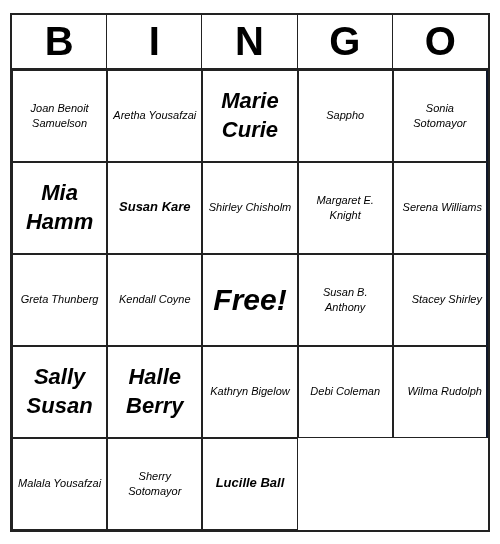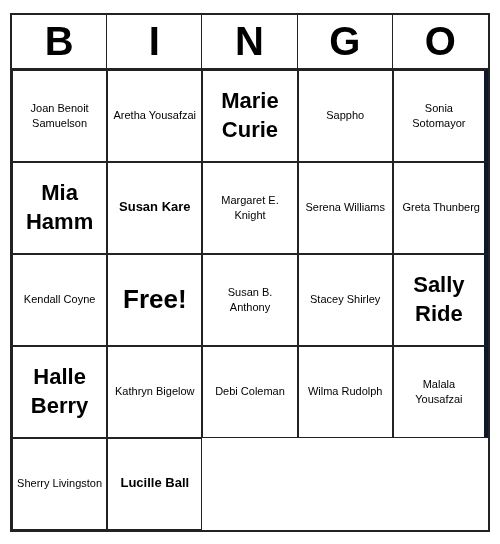--- a/index.html
+++ b/index.html
@@ -28,48 +28,49 @@
       padding: 4px 0;
       border-right: 1px solid #222;
     }
     .bingo-header-cell:last-child {
       border-right: none;
     }
     .bingo-grid {
       display: grid;
       grid-template-columns: repeat(5, 1fr);
       grid-template-rows: repeat(5, 1fr);
+      font-style: italic;
     }
     .bingo-cell {
       border: 1px solid #222;
       display: flex;
       justify-content: center;
       align-items: center;
       text-align: center;
       padding: 4px;
       min-height: 92px;
     }
     .bingo-cell:nth-child(5n) {
-      border-right: 4px solid #0f172a;
+      border-right: 2px solid #0f172a;
       justify-content: flex-end;
     }
     .cell-text {
       font-size: 11px;
       line-height: 1.3;
     }
     .cell-text.large {
       font-size: 22px;
       font-weight: bold;
     }
     .cell-text.medium {
       font-size: 13px;
       font-weight: bold;
     }
     .cell-text.free {
-      font-size: 26px;
+      font-size: 30px;
       font-weight: bold;
     }
   </style>
 </head>
 <body>
 
 <div class="bingo-card">
   <div class="bingo-header">
   <div class="bingo-header-cell">B</div>
       <div class="bingo-header-cell">I</div>
@@ -93,20 +94,23 @@
       <div class="bingo-cell">
         <span class="cell-text">Sonia Sotomayor</span>
       </div>
       <div class="bingo-cell">
         <span class="cell-text large">Mia Hamm</span>
       </div>
       <div class="bingo-cell">
         <span class="cell-text medium">Susan Kare</span>
       </div>
       <div class="bingo-cell">
+        <span class="cell-text">Shirley Chisholm</span>
+      </div>
+      <div class="bingo-cell">
         <span class="cell-text">Margaret E. Knight</span>
       </div>
       <div class="bingo-cell">
         <span class="cell-text">Serena Williams</span>
       </div>
       <div class="bingo-cell">
         <span class="cell-text">Greta Thunberg</span>
       </div>
       <div class="bingo-cell">
         <span class="cell-text">Kendall Coyne</span>
@@ -114,37 +118,37 @@
       <div class="bingo-cell">
         <span class="cell-text free">Free!</span>
       </div>
       <div class="bingo-cell">
         <span class="cell-text">Susan B. Anthony</span>
       </div>
       <div class="bingo-cell">
         <span class="cell-text">Stacey Shirley</span>
       </div>
       <div class="bingo-cell">
-        <span class="cell-text large">Sally Ride</span>
+        <span class="cell-text large">Sally Susan</span>
       </div>
       <div class="bingo-cell">
         <span class="cell-text large">Halle Berry</span>
       </div>
       <div class="bingo-cell">
         <span class="cell-text">Kathryn Bigelow</span>
       </div>
       <div class="bingo-cell">
         <span class="cell-text">Debi Coleman</span>
       </div>
       <div class="bingo-cell">
         <span class="cell-text">Wilma Rudolph</span>
       </div>
       <div class="bingo-cell">
         <span class="cell-text">Malala Yousafzai</span>
       </div>
       <div class="bingo-cell">
-        <span class="cell-text">Sherry Livingston</span>
+        <span class="cell-text">Sherry Sotomayor</span>
       </div>
       <div class="bingo-cell">
         <span class="cell-text medium">Lucille Ball</span>
       </div>
     </div>
 </div>
 
 </body></html>

